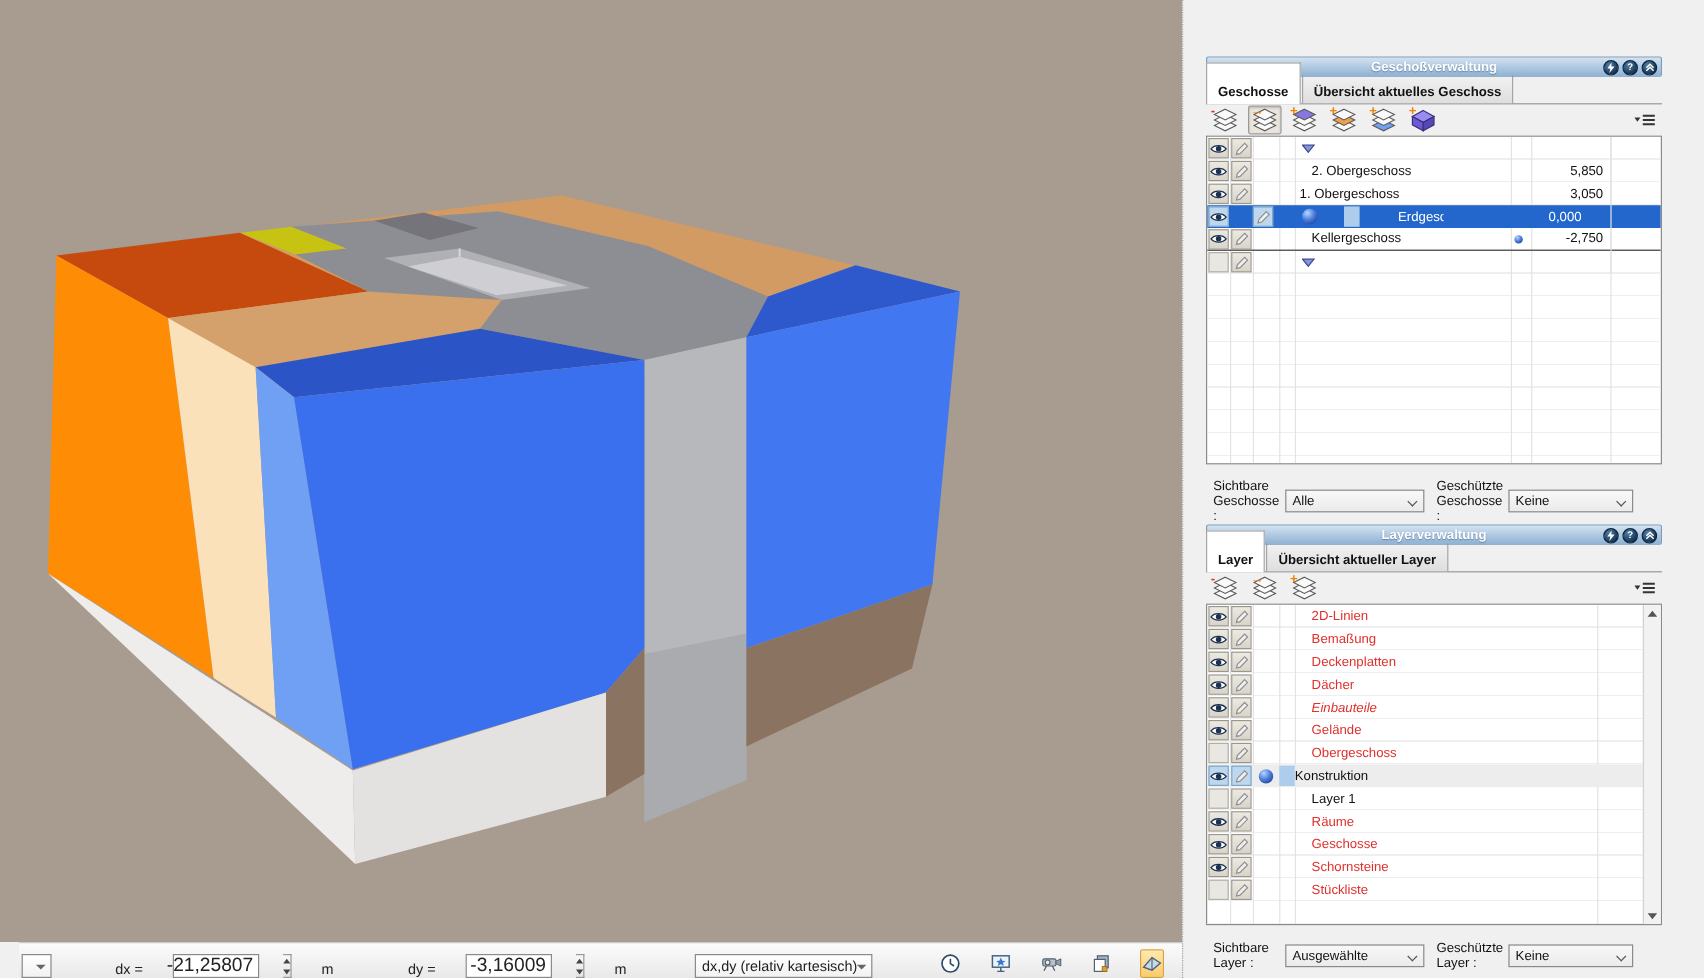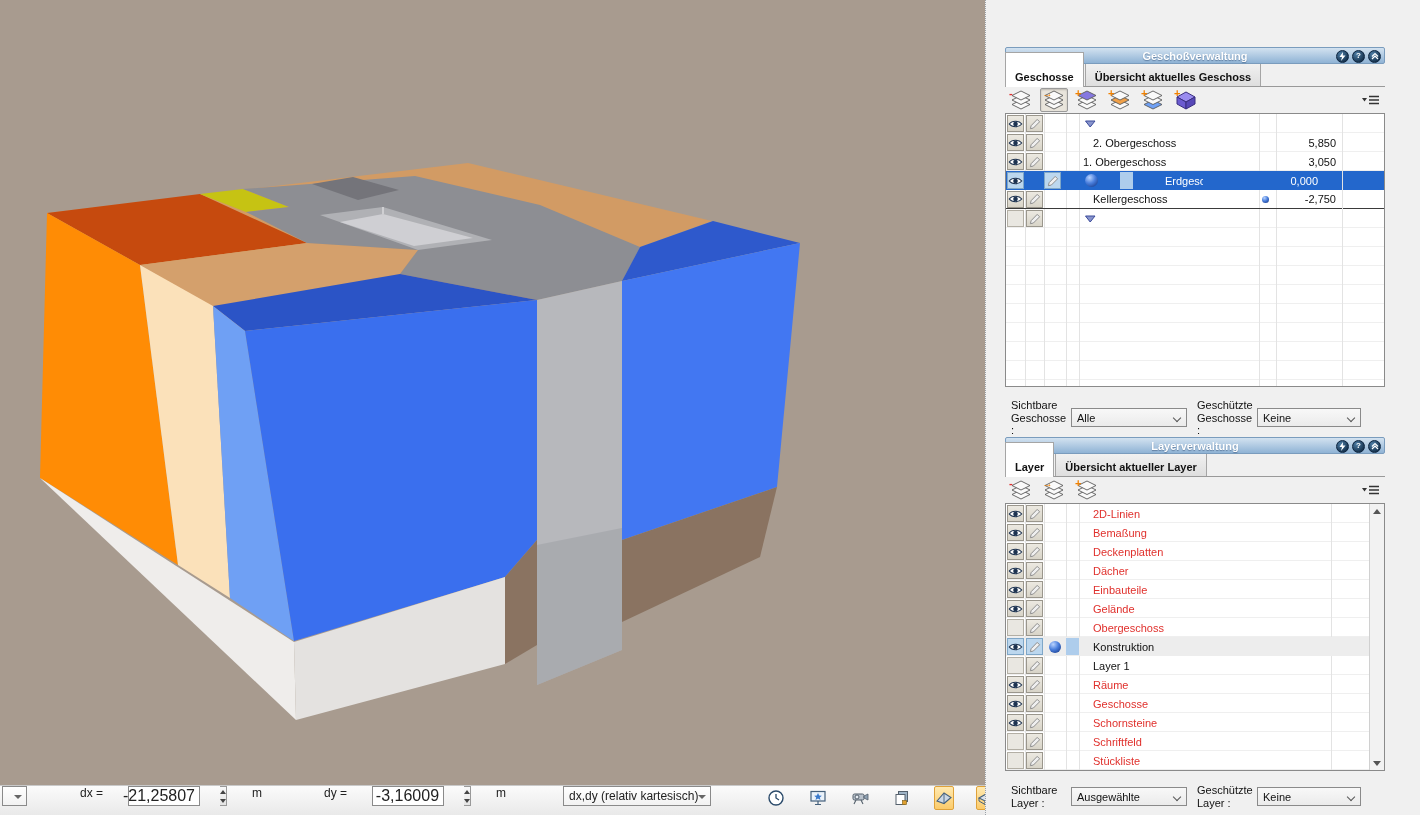--- a/index.html
+++ b/index.html
@@ -5,23 +5,23 @@
   * { margin:0; padding:0; box-sizing:border-box; }
   html,body { width:1420px; height:815px; overflow:hidden;
     font-family:"Liberation Sans", sans-serif; background:#F0F0F0; }
   #app { position:relative; width:1420px; height:815px; }
 
   
   #viewport { position:absolute; left:0; top:0; width:985px; height:785px; }
   #viewport svg { display:block; }
 
   
-  #statusbar { position:absolute; left:0; top:785px; width:985px; height:30px;
+  #statusbar { position:absolute; left:16px; top:785px; width:985px; height:30px;
     background:linear-gradient(#FBFBFB,#E9E9E9); border-top:1px solid #C9C9C9;
-    display:flex; align-items:flex-start; font-size:12px; color:#222;gap:20px; }
+    display:flex; align-items:flex-end; font-size:12px; color:#222;gap:20px; }
   .grip { width:5px; height:18px; margin:0 4px;
     background-image:radial-gradient(#9FA6AD 1px, transparent 1.1px);
     background-size:4px 4px; }
   .sb-combo { height:20px; background:linear-gradient(#FFF,#F2F2F2);
     border:1px solid #8A8A8A; display:flex; align-items:center; position:relative;
     padding:0 18px 0 5px; font-size:12px; white-space:nowrap; }
   .sb-combo .arr { position:absolute; right:4px; top:8px; width:0; height:0;
     border-left:4px solid transparent; border-right:4px solid transparent;
     border-top:4px solid #666; }
   .sb-input { height:20px; width:72px; background:#FFF; border:1px solid #8A8A8A;
@@ -646,21 +646,21 @@
                   <circle cx="7.5" cy="6" r="2.3" fill="#1C3250"></circle>
                 </svg>
               </div>
               <div class="cell-btn ">
                 <svg width="14" height="14" viewBox="0 0 14 14">
                   <path d="M9.2 2.4 l2.4 2.4 L5.4 11 l-3 .7 .7 -3 z" fill="#EFEFEF" stroke="#8F8F8F" stroke-width="1"></path>
                 </svg>
               </div>
               <div class="dotcol"></div>
               <div class="indent"></div>
-              <div class="namecell red" style="padding-left:14px;">Einbauteile</div>
+              <div class="namecell red" style="padding-left:14px;font-style:italic;">Einbauteile</div>
             </div>
             <div class="trow">
               <div class="cell-btn ">
                 <svg width="15" height="12" viewBox="0 0 15 12">
                   <path d="M1.2 6 C4 2.4 11 2.4 13.8 6 C11 9.6 4 9.6 1.2 6 Z" fill="#FFF" stroke="#1C3250" stroke-width="1.1"></path>
                   <circle cx="7.5" cy="6" r="2.3" fill="#1C3250"></circle>
                 </svg>
               </div>
               <div class="cell-btn ">
                 <svg width="14" height="14" viewBox="0 0 14 14">
@@ -691,21 +691,21 @@
               </div>
               <div class="cell-btn sel">
                 <svg width="14" height="14" viewBox="0 0 14 14">
                   <path d="M9.2 2.4 l2.4 2.4 L5.4 11 l-3 .7 .7 -3 z" fill="#EFEFEF" stroke="#8F8F8F" stroke-width="1"></path>
                 </svg>
               </div>
               <div class="dotcol">
                 <div class="sphere" style="width:12px;height:12px;"></div>
               </div>
               <div class="indent cur"></div>
-              <div class="namecell " style="padding-left:14px;">Konstruktion</div>
+              <div class="namecell " style="padding-left:0;">Konstruktion</div>
             </div>
             <div class="trow">
               <div class="cell-btn blank"></div>
               <div class="cell-btn ">
                 <svg width="14" height="14" viewBox="0 0 14 14">
                   <path d="M9.2 2.4 l2.4 2.4 L5.4 11 l-3 .7 .7 -3 z" fill="#EFEFEF" stroke="#8F8F8F" stroke-width="1"></path>
                 </svg>
               </div>
               <div class="dotcol"></div>
               <div class="indent"></div>
@@ -751,31 +751,20 @@
                 </svg>
               </div>
               <div class="cell-btn ">
                 <svg width="14" height="14" viewBox="0 0 14 14">
                   <path d="M9.2 2.4 l2.4 2.4 L5.4 11 l-3 .7 .7 -3 z" fill="#EFEFEF" stroke="#8F8F8F" stroke-width="1"></path>
                 </svg>
               </div>
               <div class="dotcol"></div>
               <div class="indent"></div>
               <div class="namecell red" style="padding-left:14px;">Schornsteine</div>
-            </div>
-            <div class="trow">
-              <div class="cell-btn blank"></div>
-              <div class="cell-btn ">
-                <svg width="14" height="14" viewBox="0 0 14 14">
-                  <path d="M9.2 2.4 l2.4 2.4 L5.4 11 l-3 .7 .7 -3 z" fill="#EFEFEF" stroke="#8F8F8F" stroke-width="1"></path>
-                </svg>
-              </div>
-              <div class="dotcol"></div>
-              <div class="indent"></div>
-              <div class="namecell red" style="padding-left:14px;">Schriftfeld</div>
             </div>
             <div class="trow">
               <div class="cell-btn blank"></div>
               <div class="cell-btn ">
                 <svg width="14" height="14" viewBox="0 0 14 14">
                   <path d="M9.2 2.4 l2.4 2.4 L5.4 11 l-3 .7 .7 -3 z" fill="#EFEFEF" stroke="#8F8F8F" stroke-width="1"></path>
                 </svg>
               </div>
               <div class="dotcol"></div>
               <div class="indent"></div>

